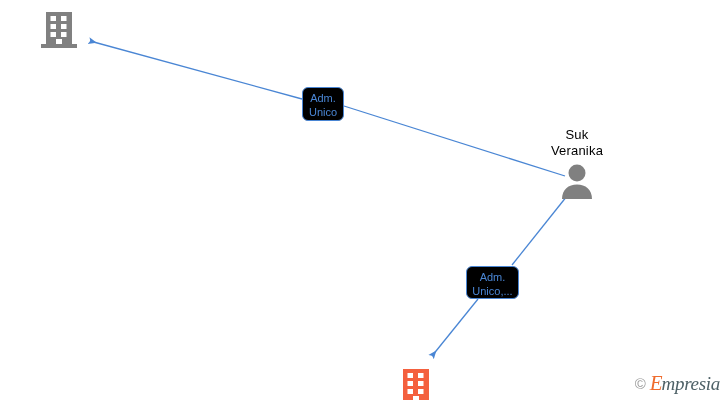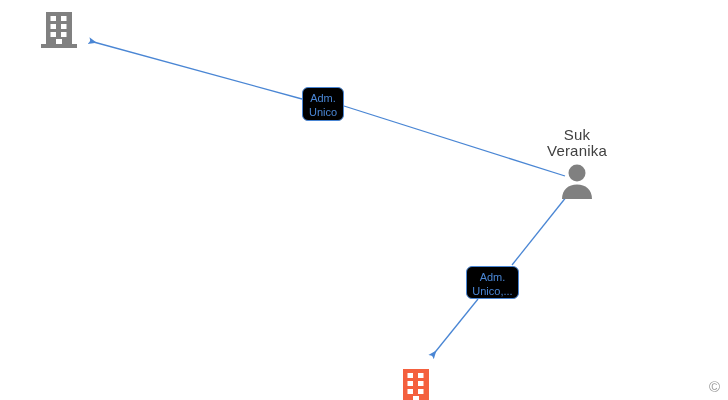--- a/index.html
+++ b/index.html
@@ -39,22 +39,22 @@
   }
 
   .node-company-1 { left: 40px;  top: 10px;  width: 38px; height: 40px; }
   .node-company-2 { left: 397px; top: 367px; width: 38px; height: 40px; }
   .node-person-1  { left: 558px; top: 163px; width: 38px; height: 36px; }
 
   
   .node-caption {
     position: absolute;
     text-align: center;
-    color: #404040;
-    font-size: 15px;
+    color: #000000;
+    font-size: 13px;
     line-height: 16px;
     font-family: "Liberation Sans", sans-serif;
     white-space: pre-line;
     letter-spacing: 0.2px;
   }
   .caption-person-1 {
     left: 517px;
     top: 127px;
     width: 120px;
   }
@@ -181,15 +181,18 @@
   </div>
 
   <div class="edge-label edge-label-1">Adm.
 Unico</div>
 
   <div class="edge-label edge-label-2">Adm.
 Unico,...</div>
 
   <div class="watermark">
     <span class="wm-copy">©</span>
+    <span>
+      <span class="wm-e">E</span><span class="wm-rest">mpresia</span>
+    </span>
   </div>
 
 </div>
 
 </body></html>

